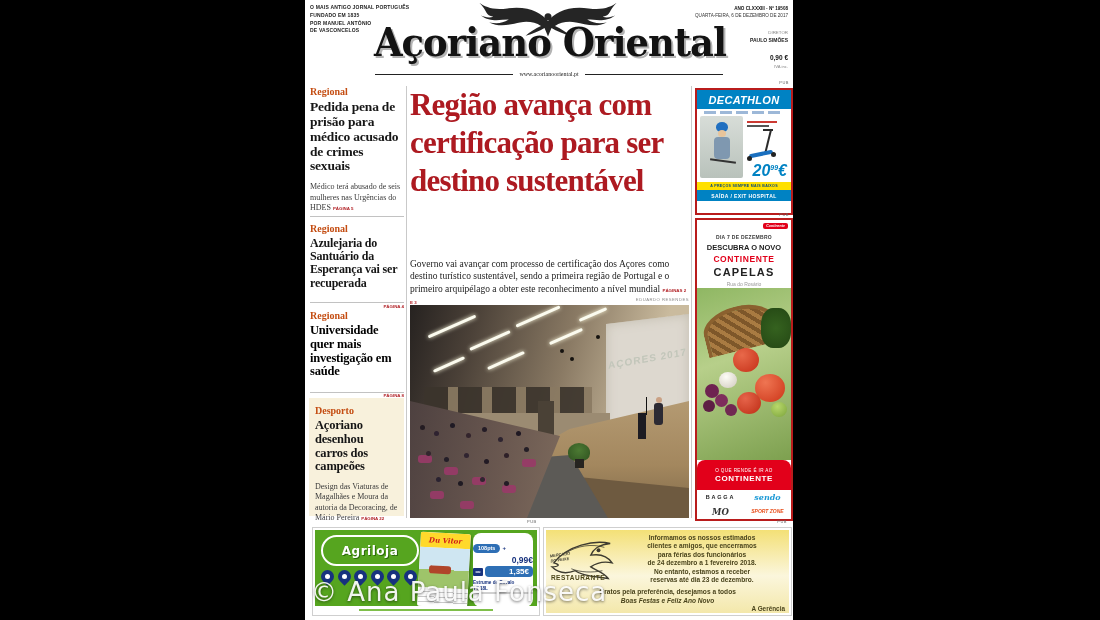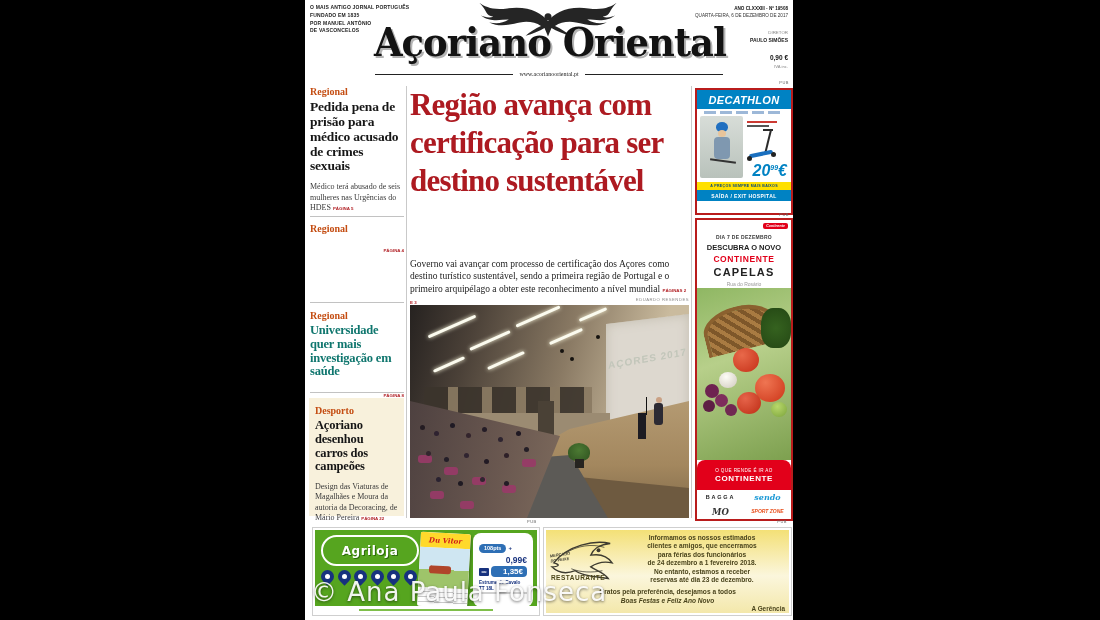--- a/index.html
+++ b/index.html
@@ -33,21 +33,21 @@
   .hrule{height:1px;background:#c2c2c2;}
 
   
   .lcol{left:5px;width:94px;}
   .kicker{font-size:10px;font-weight:bold;color:#c44d12;font-family:"Liberation Serif",serif;}
   .lhead{font-weight:bold;color:#161616;line-height:1.1;margin-top:3px;letter-spacing:-.2px;}
   .dek{font-size:8px;line-height:1.3;color:#3a3a3a;margin-top:8px;}
   .ptag{font-size:4.4px;font-weight:bold;color:#b01d22;font-family:"Liberation Sans",sans-serif;}
   .tagr{text-align:right;margin-top:4px;}
   .beige{background:#f8f1dc;padding:7px 6px;}
-  .blue{color:#0f766e;}
+  .blue{color:#000000;}
 
   
   .mainhead{left:105px;top:86px;width:280px;font-size:31px;line-height:1.22;font-weight:bold;
             color:#ad1a21;letter-spacing:-.8px;font-family:"Liberation Serif",serif;}
   .lead{left:105px;top:258px;width:280px;font-size:9.5px;line-height:1.3;color:#222;}
   .credit{left:105px;top:297px;width:279px;text-align:right;font-size:4.2px;color:#8a8a8a;
           font-family:"Liberation Sans",sans-serif;letter-spacing:.5px;}
   .photo{left:105px;top:305px;width:279px;height:213px;overflow:hidden;background:#c8b89a;}
   .ceil{position:absolute;left:0;top:0;width:100%;height:52%;
         background:linear-gradient(105deg,#262220 0%,#4b4138 22%,#8a7a64 55%,#cabb9e 85%);}
@@ -152,21 +152,21 @@
   .pin i{width:5px;height:5px;border-radius:50%;background:#fff;transform:rotate(45deg);}
   .bag{position:absolute;left:106px;top:5px;width:50px;height:74px;background:#fcfcf6;border-radius:2px;
        transform:rotate(3deg);box-shadow:1px 2px 3px rgba(0,0,0,.35);overflow:hidden;}
   .bag-top{height:15px;background:#ffd92b;display:flex;align-items:center;justify-content:center;}
   .bag-top span{font-family:"DejaVu Serif",serif;font-style:italic;font-weight:bold;font-size:7px;color:#cf1b1b;}
   .bag-art{height:40px;background:linear-gradient(180deg,#cfe6f2 55%,#9ec46a 55%);position:relative;}
   .bag-horse{position:absolute;left:10px;top:18px;width:22px;height:8px;background:#b0452a;border-radius:3px;}
   .bag-foot{height:19px;background:#fff;
             background-image:repeating-linear-gradient(180deg,transparent 0 4px,#c9c9c9 4px 5px);}
   .agri-panel{position:absolute;left:160px;top:5px;width:60px;height:74px;background:#fff;border-radius:8px;
-              font-family:"Liberation Sans",sans-serif;padding:3px 6px;box-sizing:border-box;}
+              font-family:"Liberation Sans",sans-serif;padding:3px 0;box-sizing:border-box;}
   .pts-pill{display:inline-block;background:#2e6fb5;color:#fff;font-size:5.5px;font-weight:bold;
             padding:1.5px 5px;border-radius:5px;}
   .plus{display:inline-block;color:#17327e;font-weight:bold;font-size:6px;margin-left:2px;}
   .p1{text-align:right;color:#17327e;font-weight:bold;font-size:8.5px;margin-top:1px;}
   .row2{display:flex;align-items:center;gap:2px;margin-top:1px;}
   .oubox{background:#17327e;color:#fff;font-size:4px;font-weight:bold;padding:1.5px 2.5px;border-radius:1px;}
   .p2{flex:1;text-align:right;background:#2e6fb5;color:#fff;font-weight:bold;font-size:8px;
       border-radius:4px;padding:1px 4px;}
   .prodname{margin-top:3px;color:#17327e;font-weight:bold;font-size:4.6px;line-height:1.25;}
   .prodsub{margin-top:1px;height:2px;background:#d0d0d0;}
@@ -241,20 +241,21 @@
       <div class="lhead" style="font-size:13.5px;">Pedida pena de prisão para médico acusado de crimes sexuais</div>
       <div class="dek">
         <span>Médico terá abusado de seis mulheres nas Urgências do HDES</span>
         <span class="ptag">PÁGINA 5</span>
       </div>
     </div>
     <div class="abs hrule" style="left:5px;top:216px;width:94px;"></div>
 
     <div class="abs lcol" style="top:223px;">
       <div class="kicker">Regional</div>
+      <div class="lhead" style="font-size:12px;">Azulejaria do Santuário da Esperança vai ser recuperada</div>
       <div class="tagr">
         <span class="ptag">PÁGINA 4</span>
       </div>
     </div>
     <div class="abs hrule" style="left:5px;top:302px;width:94px;"></div>
 
     <div class="abs lcol" style="top:310px;">
       <div class="kicker">Regional</div>
       <div class="lhead blue" style="font-size:12.5px;">Universidade quer mais investigação em saúde</div>
       <div class="tagr">

